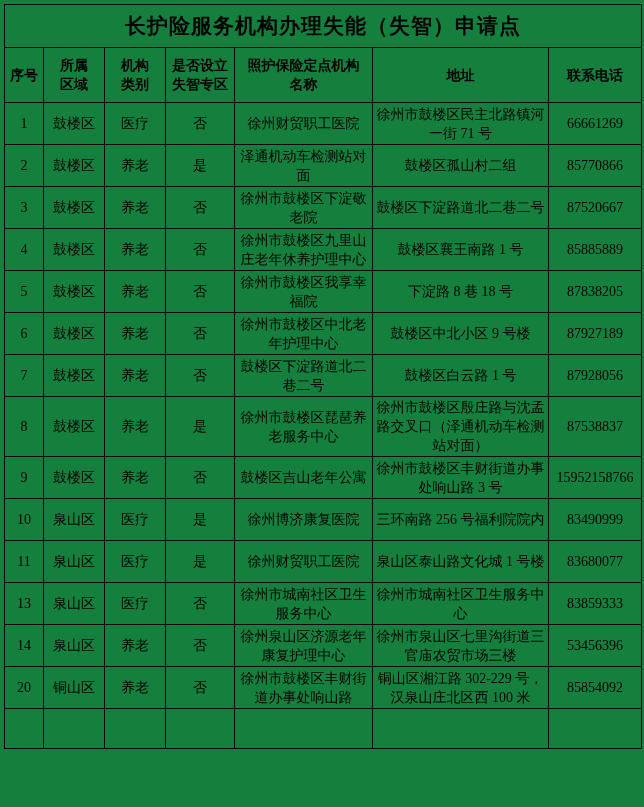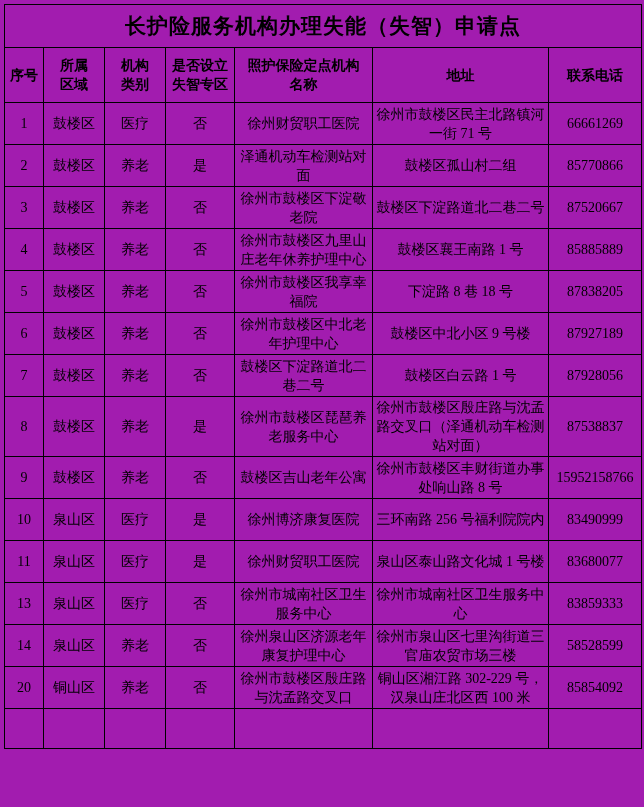--- a/index.html
+++ b/index.html
@@ -1,20 +1,20 @@
 <!DOCTYPE html>
 <html><head>
 <meta charset="utf-8">
 <style>
   html, body { margin: 0; padding: 0; background: #ffffff; }
   .page {
     width: 644px;
     height: 807px;
     overflow: hidden;
-    background: #a21caf;
+    background: #15803d;
     color: #000000;
     font-family: "Liberation Serif", "DejaVu Serif", serif;
   }
   table.care-table {
     border-collapse: collapse;
     table-layout: fixed;
     width: 637px;
     margin: 4px 0 0 4px;
   }
   .care-table td, .care-table th {
@@ -148,21 +148,21 @@
           <td class="col-name">徐州市鼓楼区琵琶养老服务中心</td>
           <td class="col-addr">徐州市鼓楼区殷庄路与沈孟路交叉口（泽通机动车检测站对面）</td>
           <td>87538837</td>
         </tr>
         <tr>
           <td>9</td>
           <td>鼓楼区</td>
           <td>养老</td>
           <td>否</td>
           <td class="col-name">鼓楼区吉山老年公寓</td>
-          <td class="col-addr">徐州市鼓楼区丰财街道办事处响山路 8 号</td>
+          <td class="col-addr">徐州市鼓楼区丰财街道办事处响山路 3 号</td>
           <td>15952158766</td>
         </tr>
         <tr>
           <td>10</td>
           <td>泉山区</td>
           <td>医疗</td>
           <td>是</td>
           <td class="col-name">徐州博济康复医院</td>
           <td class="col-addr">三环南路 256 号福利院院内</td>
           <td>83490999</td>
@@ -185,28 +185,28 @@
           <td class="col-addr">徐州市城南社区卫生服务中心</td>
           <td>83859333</td>
         </tr>
         <tr>
           <td>14</td>
           <td>泉山区</td>
           <td>养老</td>
           <td>否</td>
           <td class="col-name">徐州泉山区济源老年康复护理中心</td>
           <td class="col-addr">徐州市泉山区七里沟街道三官庙农贸市场三楼</td>
-          <td>58528599</td>
+          <td>53456396</td>
         </tr>
         <tr>
           <td>20</td>
           <td>铜山区</td>
           <td>养老</td>
           <td>否</td>
-          <td class="col-name">徐州市鼓楼区殷庄路与沈孟路交叉口</td>
+          <td class="col-name">徐州市鼓楼区丰财街道办事处响山路</td>
           <td class="col-addr">铜山区湘江路 302-229 号，汉泉山庄北区西 100 米</td>
           <td>85854092</td>
         </tr>
         <tr class="partial-row">
           <td></td>
           <td></td>
           <td></td>
           <td></td>
           <td></td>
           <td></td>

